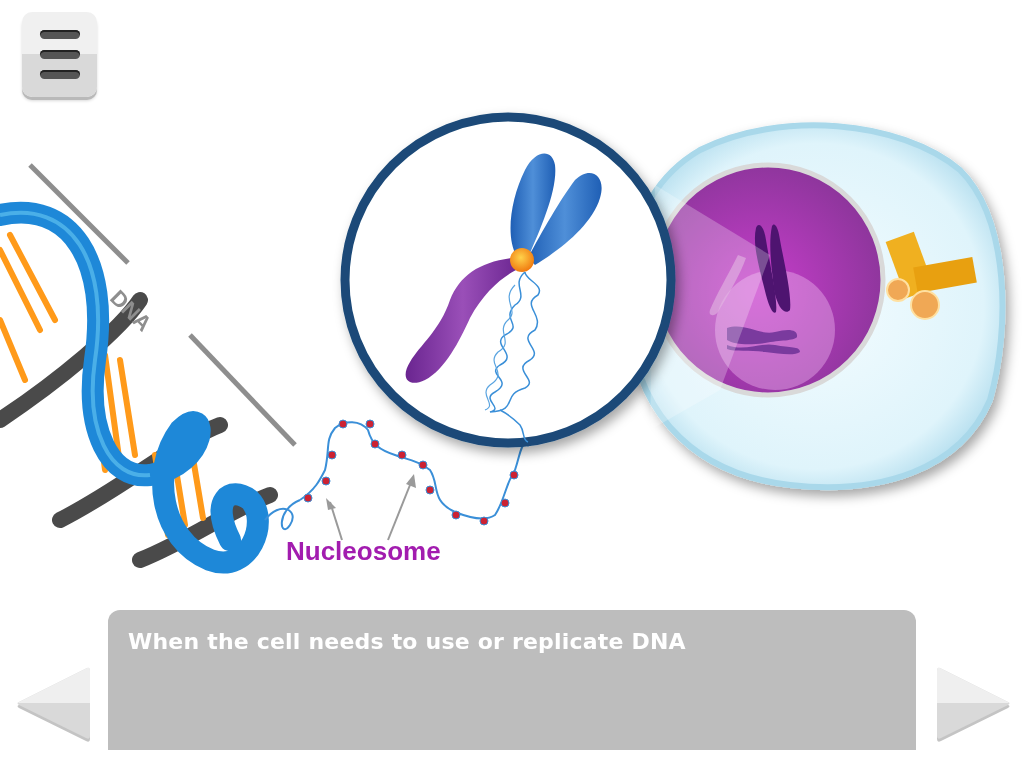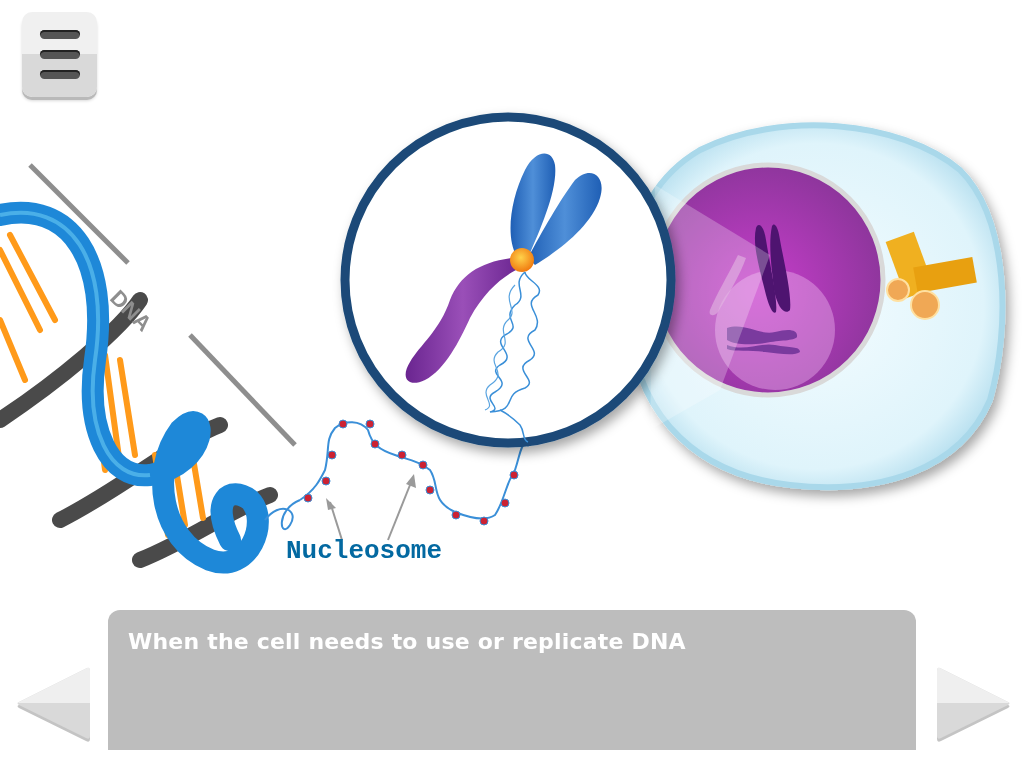--- a/index.html
+++ b/index.html
@@ -167,22 +167,22 @@
 
     <path d="M525 272 C510 285 530 295 515 305 C500 320 525 325 505 335 C490 345 520 355 500 365 C485 375 515 380 495 392 C480 400 505 408 490 412 C520 410 500 395 525 388 C540 380 510 370 530 360 C545 350 515 340 535 330 C545 315 520 305 538 295 C545 285 525 280 525 272" stroke="#3a8fd8" stroke-width="1.5" fill="none"></path>
     <path d="M515 285 C500 300 520 310 508 320 C495 332 515 342 498 352 C485 365 510 372 490 385 C478 395 498 405 485 410" stroke="#5aa4e0" stroke-width="1.2" fill="none"></path>
     <path d="M500 410 C510 415 515 420 520 425 C525 432 522 440 528 442" stroke="#3a8fd8" stroke-width="1.5" fill="none"></path>
   </g>
 </svg>
 
 <div style="position:absolute; left:123px; top:285px; transform:rotate(45deg); transform-origin:left top;
             color:#8e8e8e; font-weight:bold; font-size:22px; font-family:'Liberation Sans', sans-serif;">DNA</div>
 
-<div style="position:absolute; left:286px; top:536px; color:#0369a1; font-weight:bold; font-size:26px;
-            font-family:Liberation Mono, monospace;text-align:right;">Nucleosome</div>
+<div style="position:absolute; left:286px; top:536px; color:#a21caf; font-weight:bold; font-size:26px;
+            font-family:Liberation Sans, sans-serif;text-align:right;">Nucleosome</div>
 
 <div class="caption-box">
   <div class="caption-text">
     <div>When the cell needs to use or replicate DNA</div>
   </div>
 </div>
 
 <div class="nav-arrow nav-prev">
   <svg width="76" height="76" viewBox="0 0 76 76">
     <path d="M4 36 L72 2 Q75 1 75 5 L75 70 Q75 74 71 72 L4 39 Q1 37 4 36 Z" fill="#c4c4c4" transform="translate(0,3)"></path>

